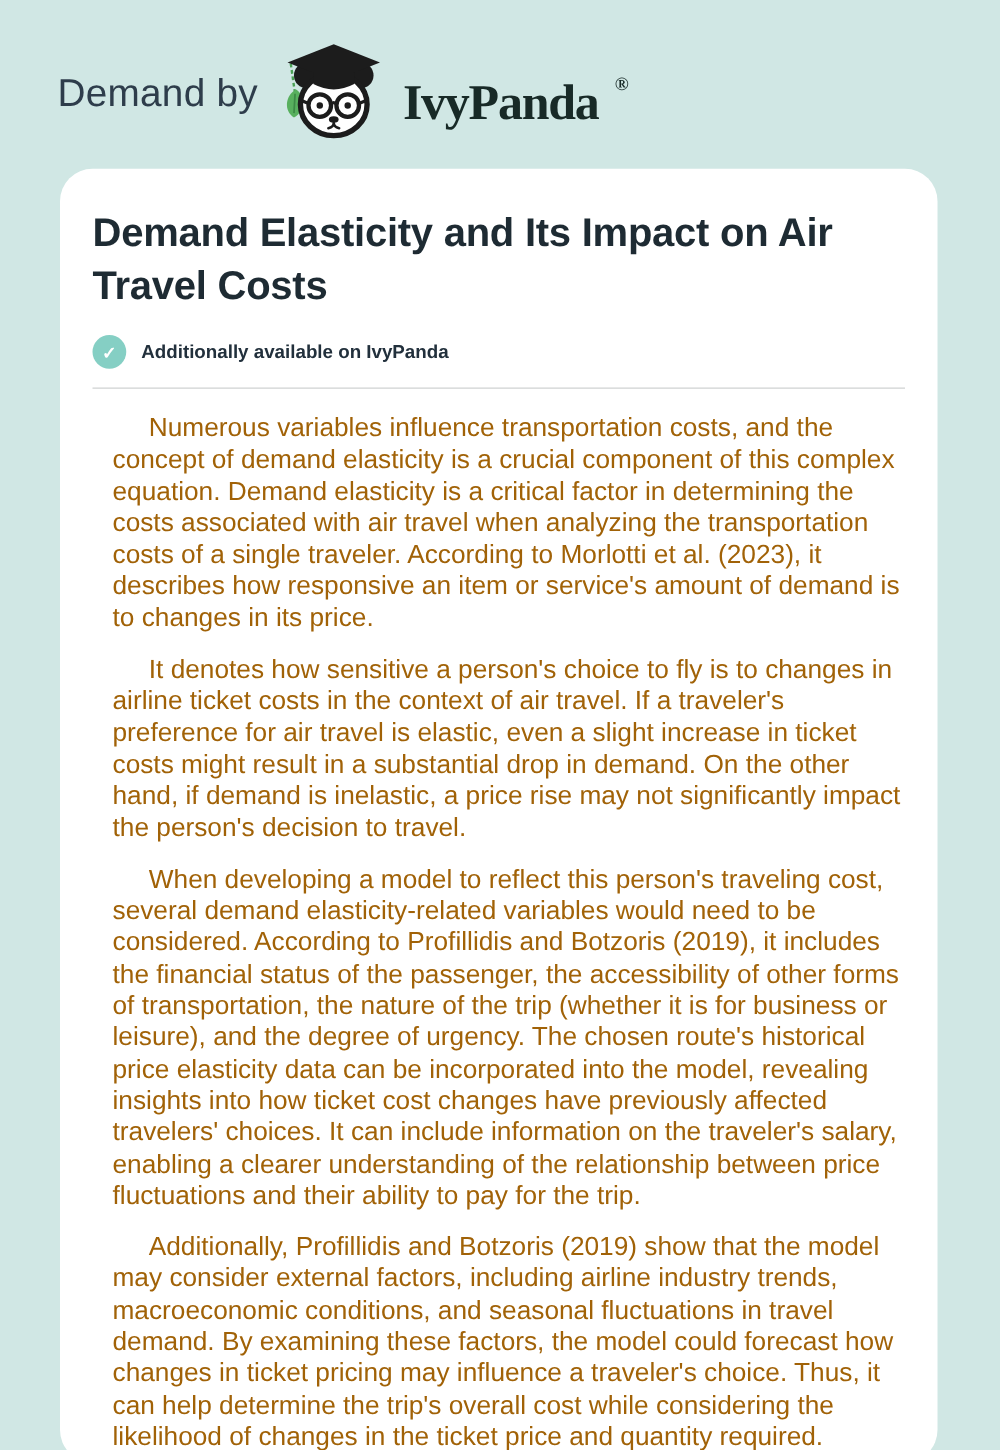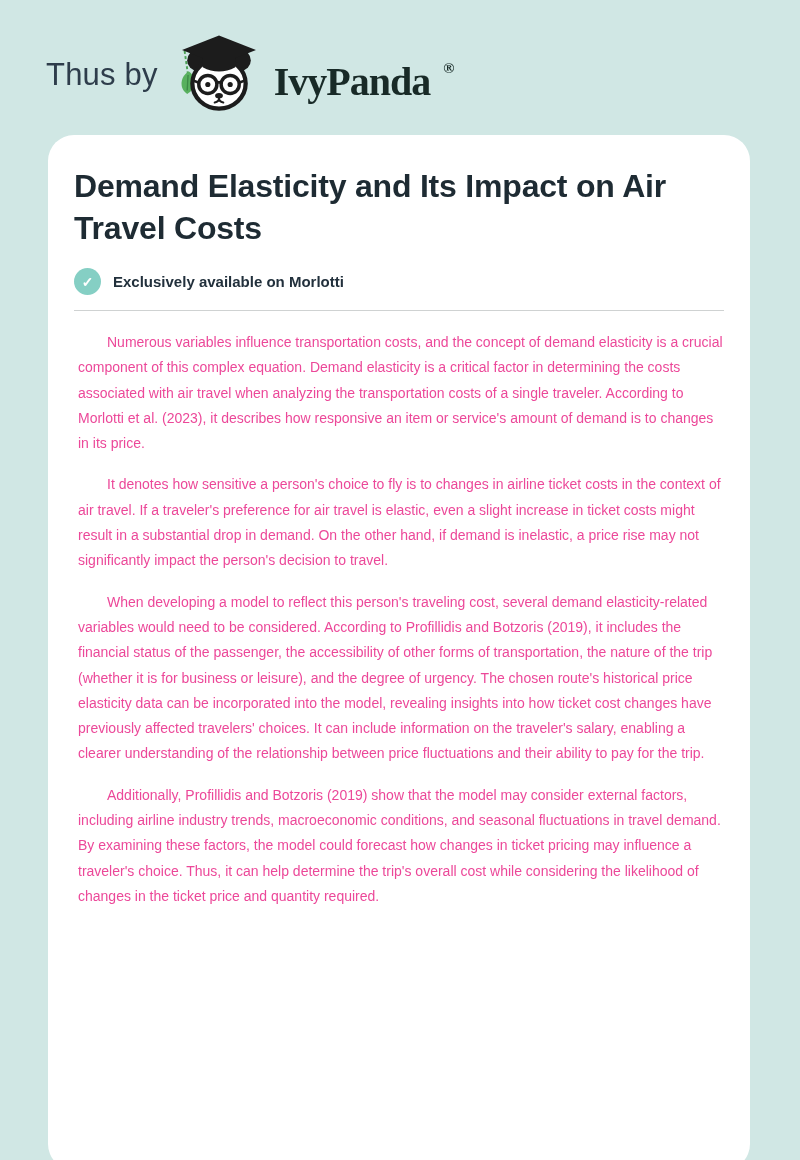--- a/index.html
+++ b/index.html
@@ -99,34 +99,34 @@
     font-weight: 700;
     color: #22303c;
   }
   .divider {
     border: none;
     border-top: 1px solid #cfd2d2;
     margin: 15px 0 0 0;
   }
   .body-text { margin-top: 19px; }
   .body-text p {
-    margin: 0 0 16px 4px;
-    font-size: 14px;
+    margin: 0 0 16px 16px;
+    font-size: 21px;
     line-height: 25.3px;
-    color: #ec4899;
+    color: #a16207;
     text-indent: 29px;
   }
 </style>
 </head>
 <body>
 
 <div class="page">
 
   <div class="header">
-    <span class="essay-by">Thus by</span>
+    <span class="essay-by">Demand by</span>
 
     <span>
       <svg class="logo-icon" viewBox="0 0 100 100" aria-hidden="true">
 
         <path d="M10 22 L14 50" stroke="#4aa054" stroke-width="2.2" stroke-dasharray="3.5 2.5" fill="none"></path>
 
         <path d="M15 46 C5 51 3 66 13 72 C24 66 24 52 15 46 Z" fill="#58b05e"></path>
         <path d="M14 50 L13 68" stroke="#3c8a46" stroke-width="1.6" fill="none"></path>
 
         <circle cx="25" cy="33" r="12" fill="#1c1c1c"></circle>
@@ -155,21 +155,21 @@
       <span class="brand">IvyPanda</span>
       <span class="reg">®</span>
     </span>
   </div>
 
   <div class="card">
     <h1 class="title">Demand Elasticity and Its Impact on Air Travel Costs</h1>
 
     <div class="badge">
       <span class="check-circle">✓</span>
-      <span class="badge-label">Exclusively available on Morlotti</span>
+      <span class="badge-label">Additionally available on IvyPanda</span>
     </div>
 
     <hr class="divider">
 
     <div class="body-text">
       <p>Numerous variables influence transportation costs, and the concept of demand elasticity is a crucial component of this complex equation. Demand elasticity is a critical factor in determining the costs associated with air travel when analyzing the transportation costs of a single traveler. According to Morlotti et al. (2023), it describes how responsive an item or service's amount of demand is to changes in its price.</p>
       <p>It denotes how sensitive a person's choice to fly is to changes in airline ticket costs in the context of air travel. If a traveler's preference for air travel is elastic, even a slight increase in ticket costs might result in a substantial drop in demand. On the other hand, if demand is inelastic, a price rise may not significantly impact the person's decision to travel.</p>
       <p>When developing a model to reflect this person's traveling cost, several demand elasticity-related variables would need to be considered. According to Profillidis and Botzoris (2019), it includes the financial status of the passenger, the accessibility of other forms of transportation, the nature of the trip (whether it is for business or leisure), and the degree of urgency. The chosen route's historical price elasticity data can be incorporated into the model, revealing insights into how ticket cost changes have previously affected travelers' choices. It can include information on the traveler's salary, enabling a clearer understanding of the relationship between price fluctuations and their ability to pay for the trip.</p>
       <p>Additionally, Profillidis and Botzoris (2019) show that the model may consider external factors, including airline industry trends, macroeconomic conditions, and seasonal fluctuations in travel demand. By examining these factors, the model could forecast how changes in ticket pricing may influence a traveler's choice. Thus, it can help determine the trip's overall cost while considering the likelihood of changes in the ticket price and quantity required.</p>
     </div>

